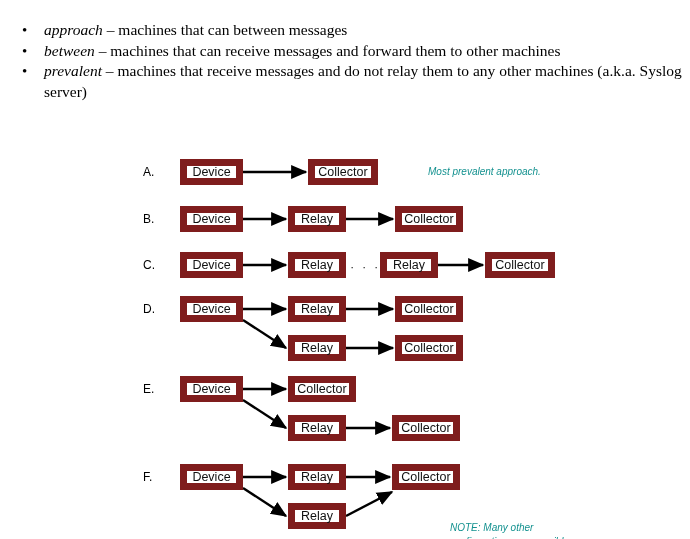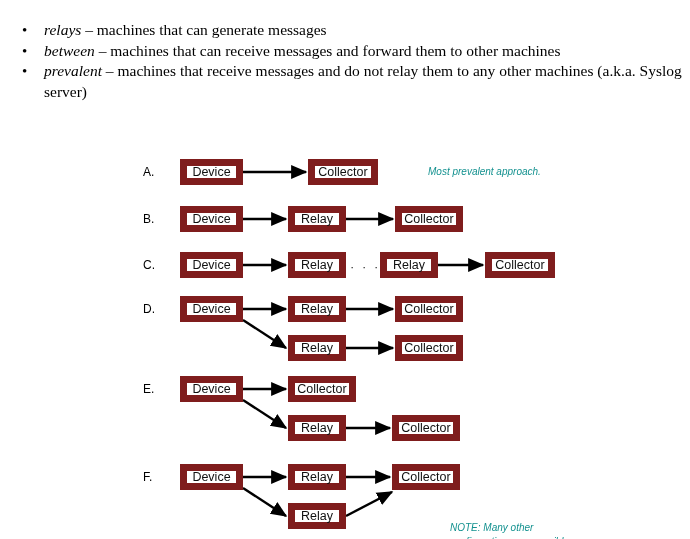--- a/index.html
+++ b/index.html
@@ -107,21 +107,21 @@
     white-space: pre-line;
   }
 </style>
 </head>
 <body>
 
 <div id="prose">
   <ul id="bullet-list">
     <li>
       <span class="bullet-dot">•</span>
-      <span class="term">relays</span><span> – machines that can generate messages</span>
+      <span class="term">approach</span><span> – machines that can between messages</span>
     </li>
     <li>
       <span class="bullet-dot">•</span>
       <span class="term">between</span><span> – machines that can receive messages and forward them to other machines</span>
     </li>
     <li>
       <span class="bullet-dot">•</span>
       <span class="term">prevalent</span><span> – machines that receive messages and do not relay them to any other machines (a.k.a. Syslog server)</span>
     </li>
   </ul>

